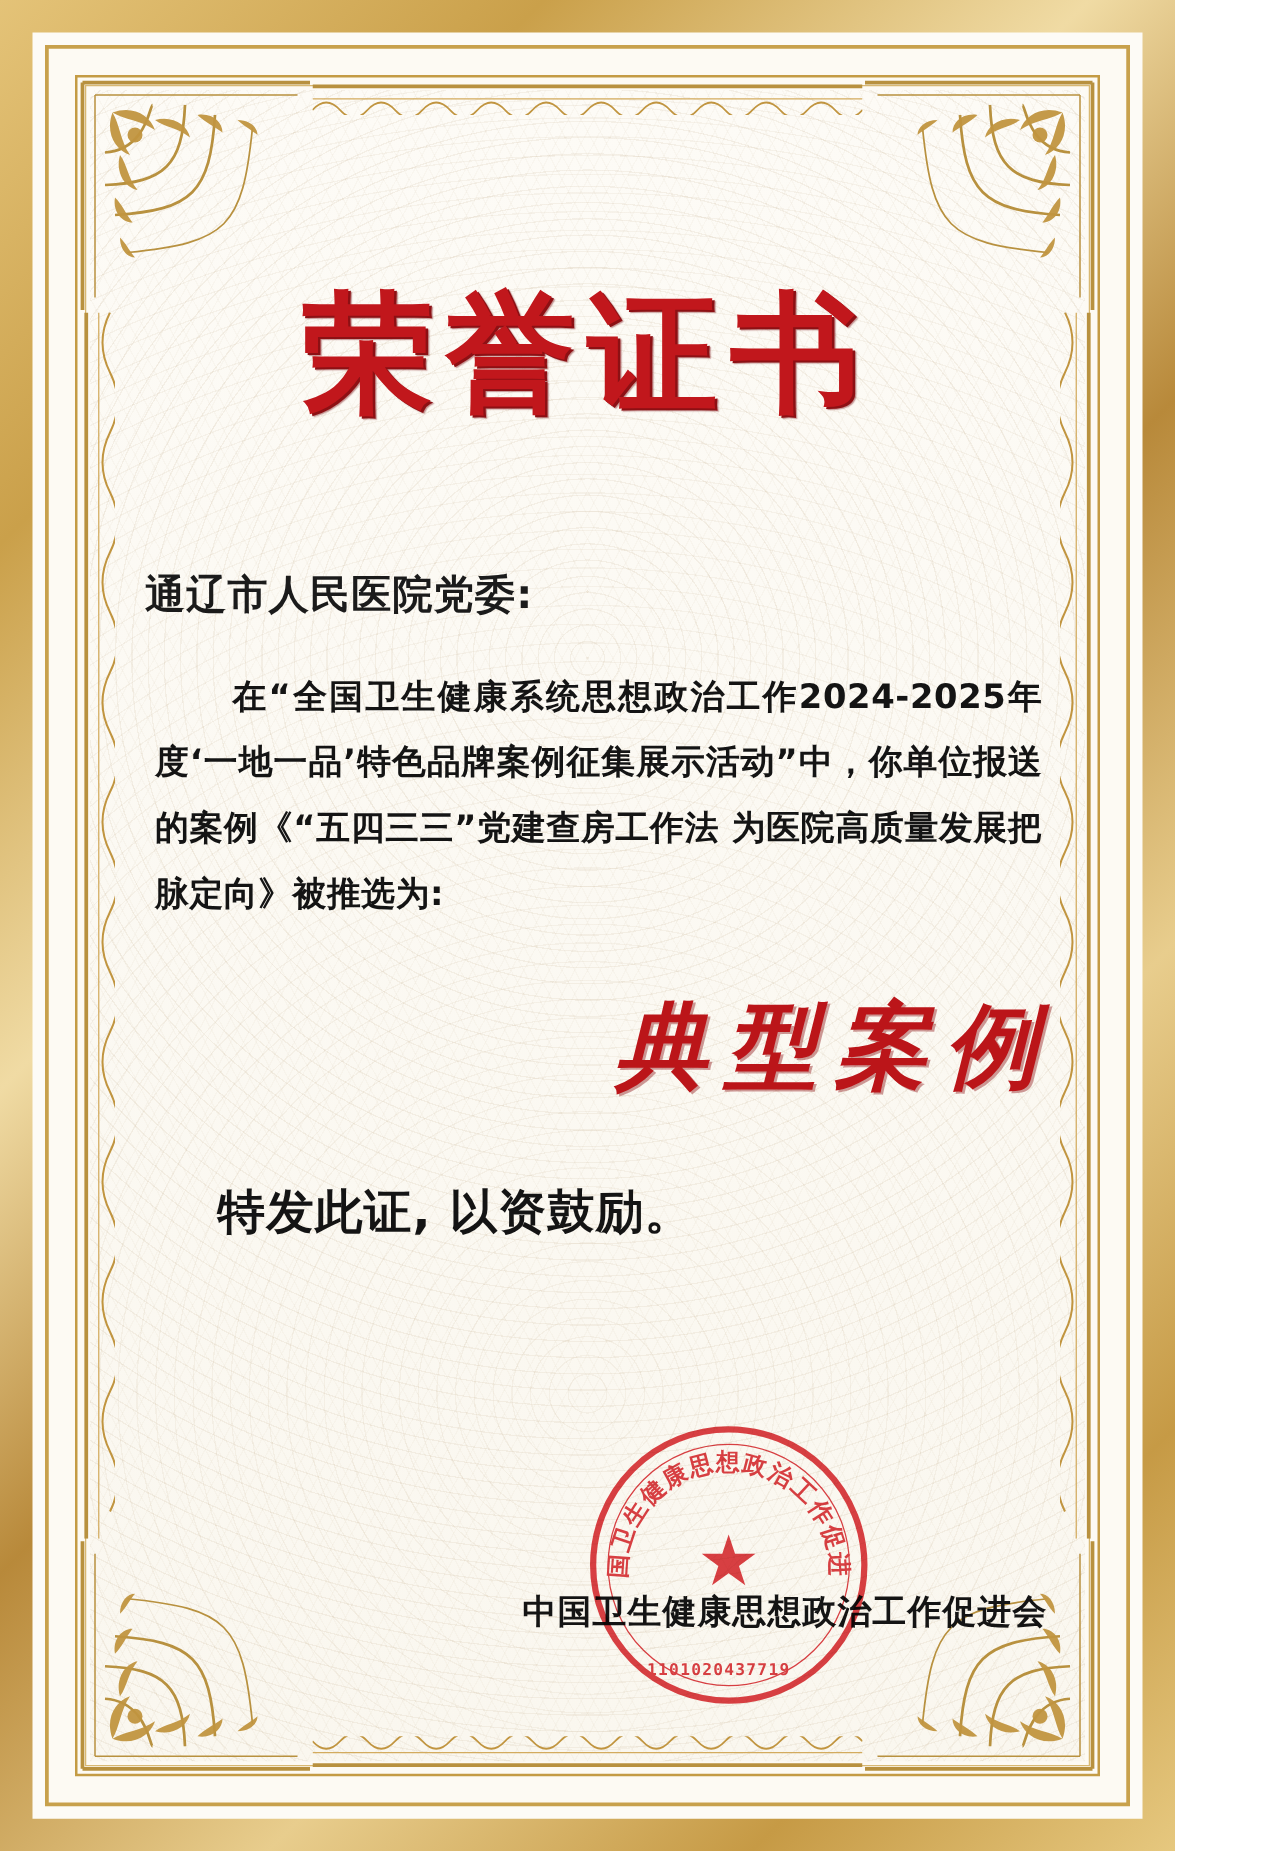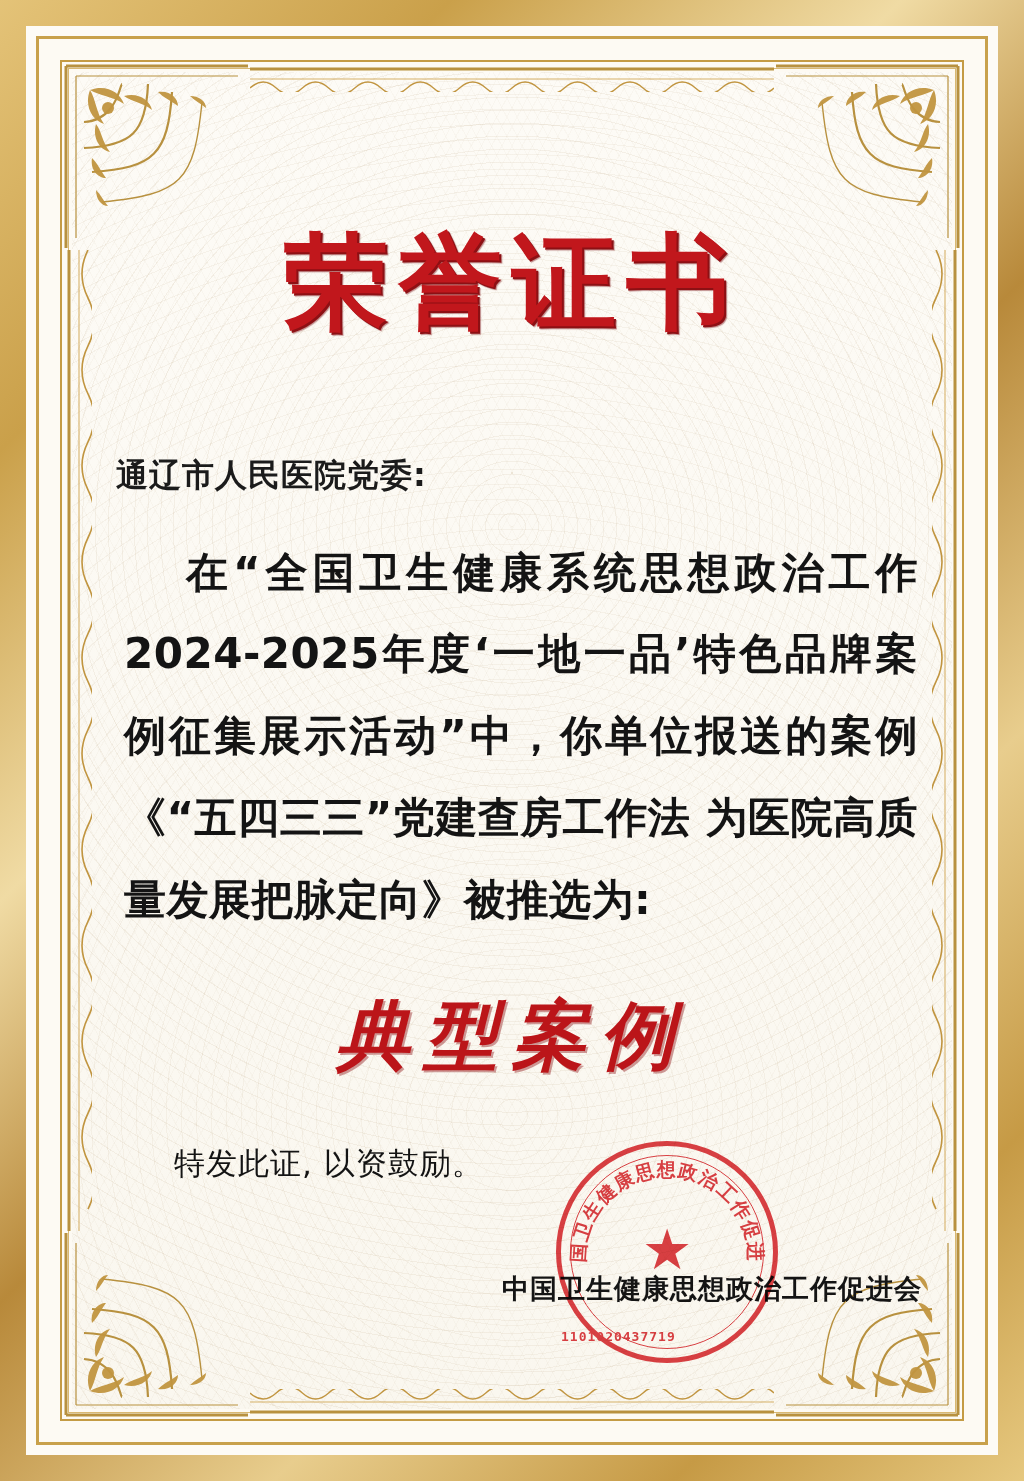--- a/index.html
+++ b/index.html
@@ -6,21 +6,21 @@
     margin: 0;
     padding: 0;
     background: #ffffff;
   }
   body {
     font-family: "DejaVu Sans", "Liberation Sans", sans-serif;
   }
 
   .certificate {
     position: relative;
-    width: 1024px;
+    width: 940px;
     height: 1481px;
     overflow: hidden;
     box-sizing: border-box;
     background: #d9b25b;
     background:
       linear-gradient(135deg, #e4c378 0%, #caa04a 18%, #f0dba4 36%, #b8893a 52%, #e8cd8d 70%, #c69a45 86%, #e6c87f 100%);
   }
 
   
   .frame-outer {
@@ -131,46 +131,46 @@
     font-size: 32px;
     font-weight: bold;
     color: #1b1b1b;
     letter-spacing: 1px;
   }
 
   .body-text {
     margin-top: 34px;
     margin-left: 28px;
     margin-right: 10px;
-    font-size: 42px;
+    font-size: 27px;
     font-weight: bold;
     color: #141414;
     line-height: 1.95;
     text-align: justify;
     text-indent: 62px;
     letter-spacing: 0.5px;
   }
 
   .award {
     margin-top: 46px;
-    text-align: center;
+    text-align: right;
     font-family: "DejaVu Serif", "Liberation Serif", serif;
     font-weight: bold;
     font-size: 74px;
     letter-spacing: 14px;
     color: #bb1519;
     font-style: italic;
     text-shadow: 2px 2px 0 rgba(140,18,22,0.42);
   }
 
   .closing {
     margin-top: 56px;
     margin-left: 78px;
-    font-size: 31px;
-    font-weight: normal;
+    font-size: 38px;
+    font-weight: bold;
     color: #141414;
     letter-spacing: 1px;
   }
 
   .signature-block {
     position: absolute;
     right: 6px;
     bottom: 78px;
     text-align: right;
     width: 620px;
@@ -227,20 +227,21 @@
     font-size: 19px;
     font-weight: bold;
     fill: #d8262c;
     letter-spacing: 1.5px;
   }
   .seal-code {
     position: absolute;
     left: 0;
     right: 16px;
     bottom: 14px;
+    text-align: center;
     font-family: "DejaVu Sans Mono", "Liberation Mono", monospace;
     font-size: 13px;
     font-weight: bold;
     color: #d8262c;
     letter-spacing: 1px;
   }
 </style>
 </head>
 <body>
 

